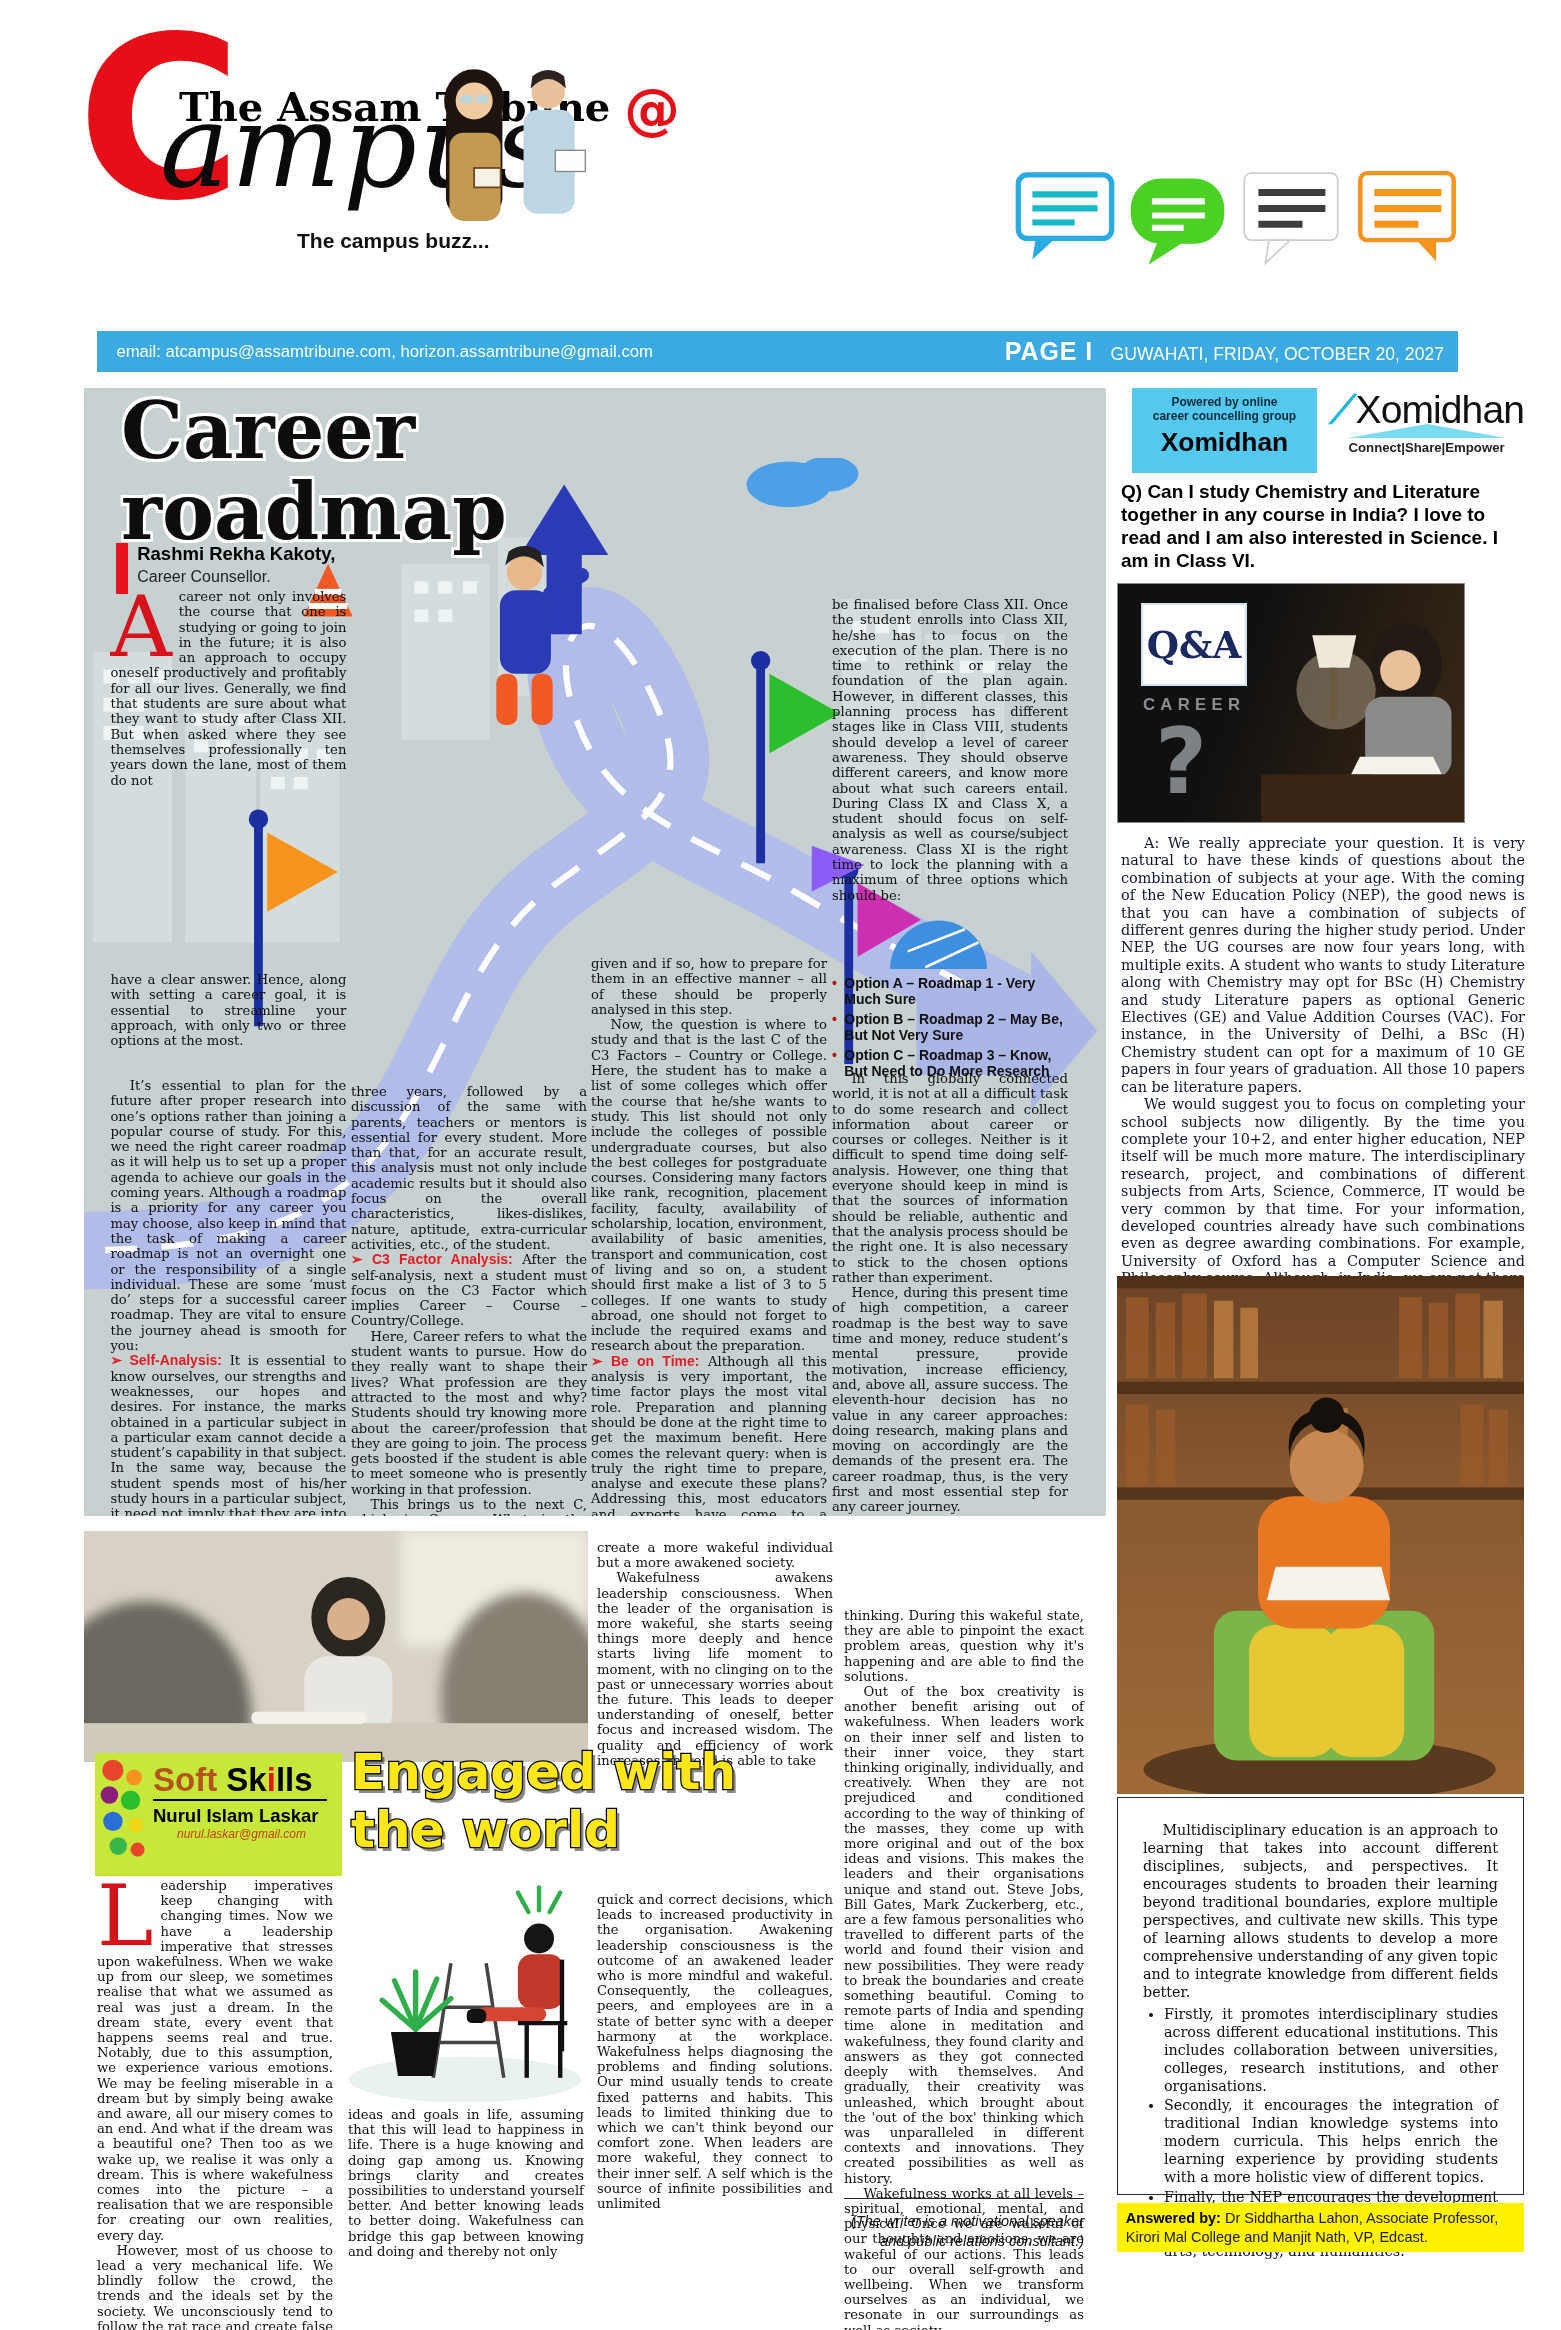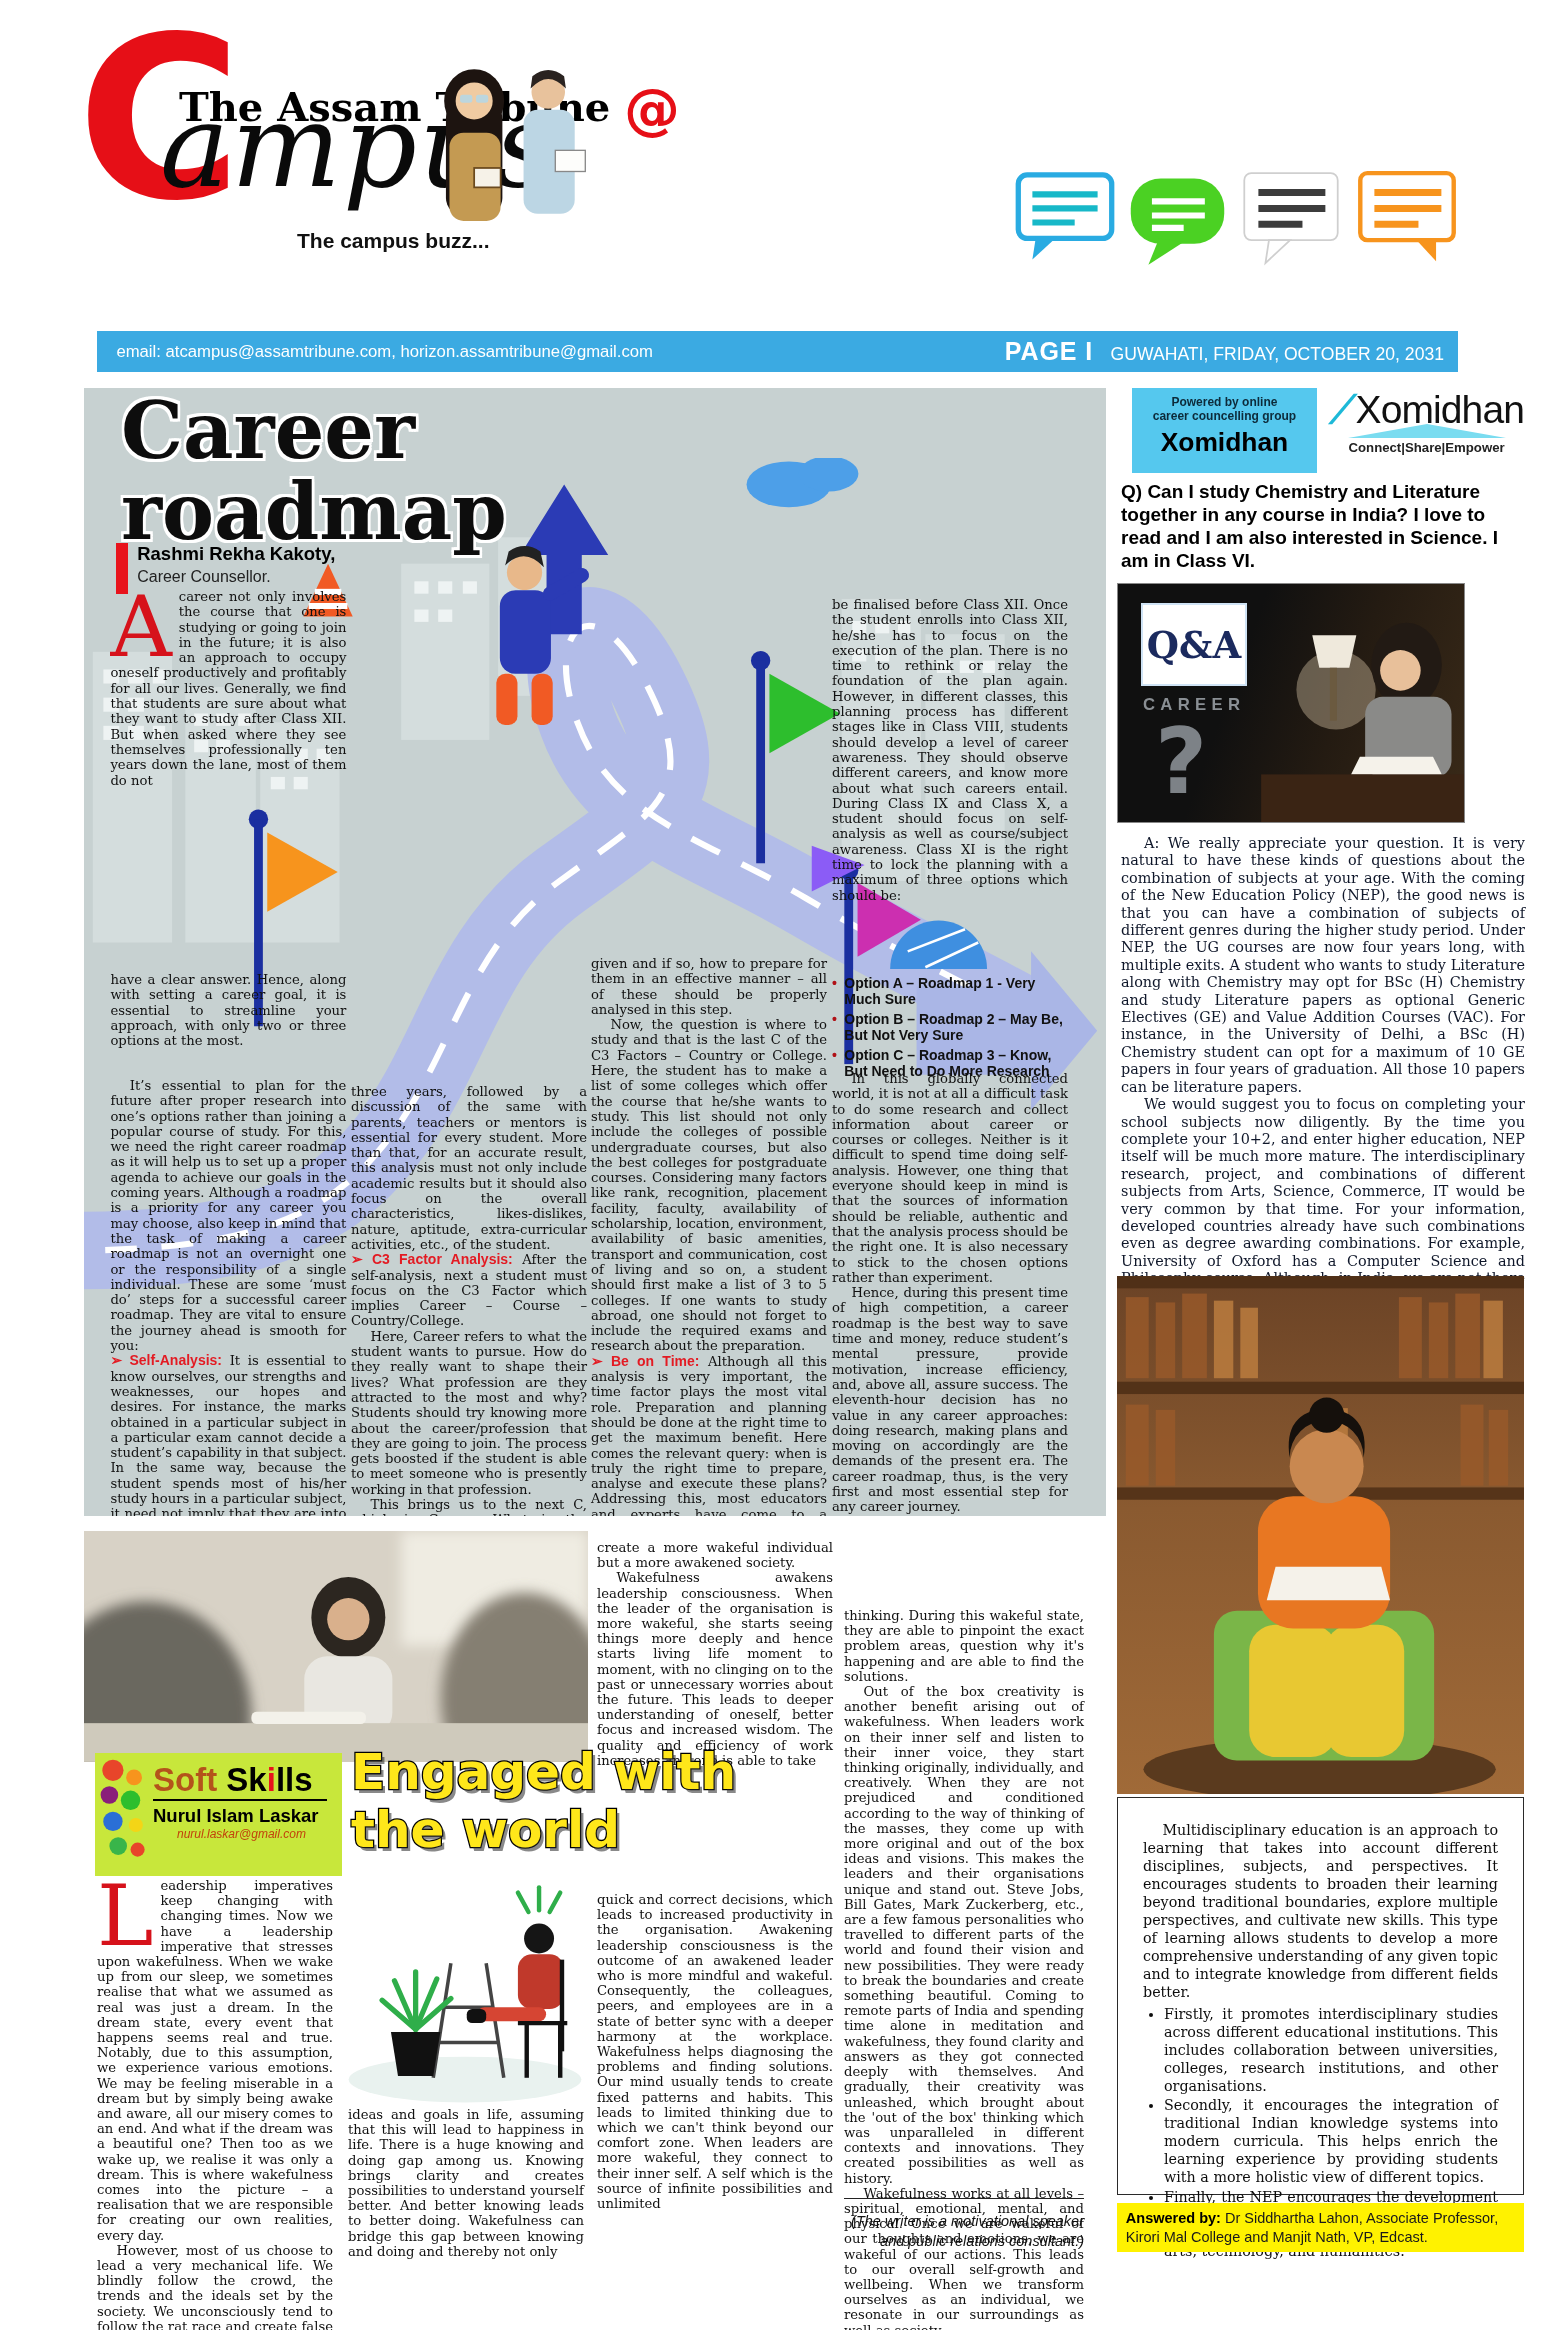--- a/index.html
+++ b/index.html
@@ -181,21 +181,21 @@
         <line x1="22" y1="48" x2="98" y2="48" stroke="#f7941d" stroke-width="8"></line>
         <line x1="22" y1="66" x2="72" y2="66" stroke="#f7941d" stroke-width="8"></line>
       </svg>
     </div>
   </div>
 
   <div class="infobar">
     <span class="email">email: atcampus@assamtribune.com, horizon.assamtribune@gmail.com</span>
     <span class="right">
       <span class="pagelabel">PAGE I</span>
-      <span class="dateline">GUWAHATI, FRIDAY, OCTOBER 20, 2031</span>
+      <span class="dateline">GUWAHATI, FRIDAY, OCTOBER 20, 2027</span>
     </span>
   </div>
 
   <div class="career">
 
     <svg class="road-illo" width="1022" height="881" viewBox="0 0 1160 1000">
 
       <g fill="#d4dddd">
         <rect x="10" y="220" width="90" height="330"></rect>
           <rect x="115" y="260" width="80" height="290"></rect>

